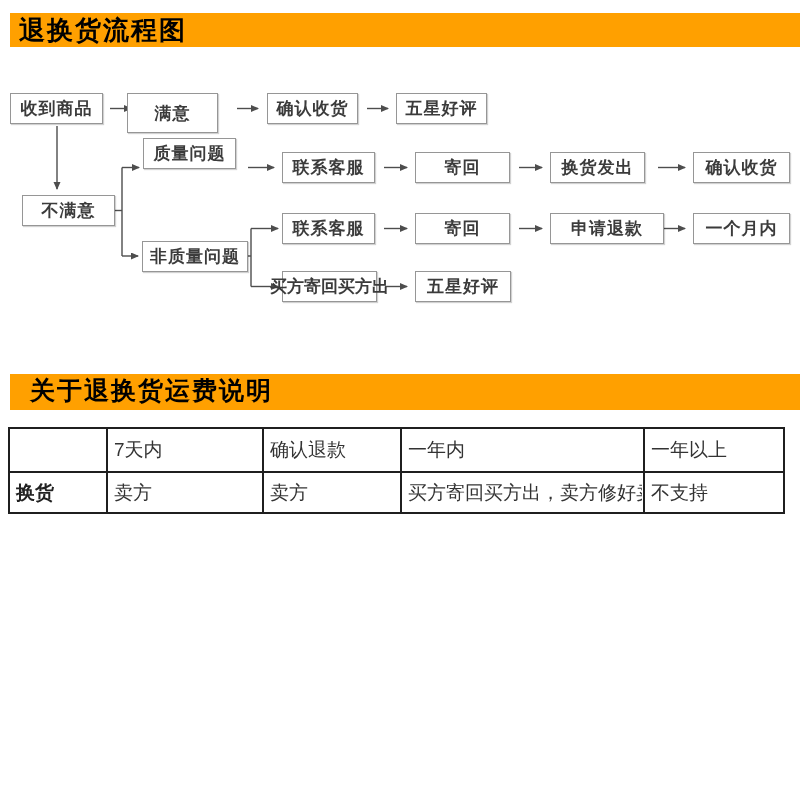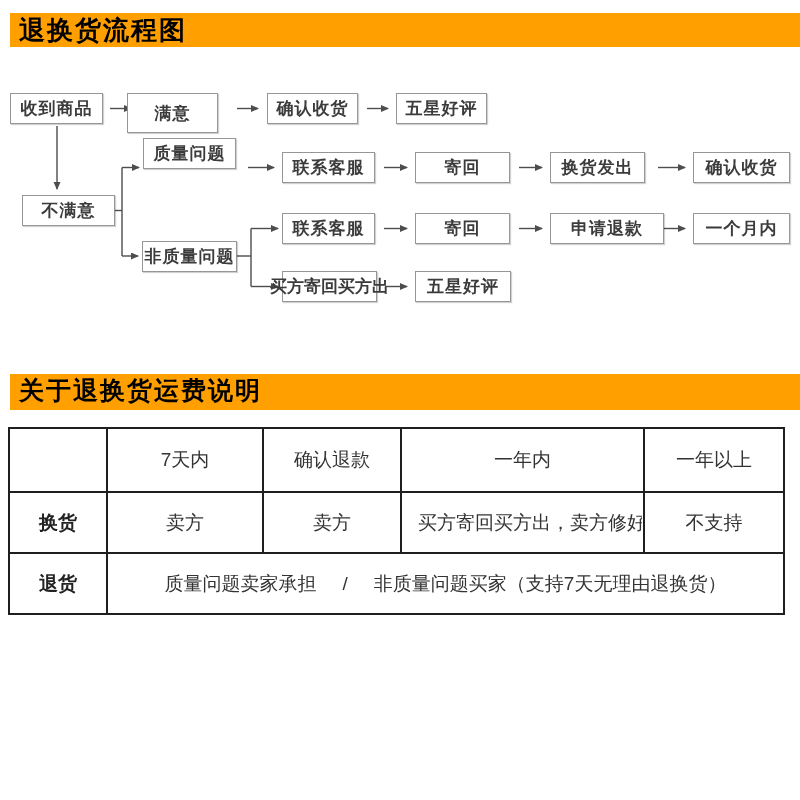--- a/index.html
+++ b/index.html
@@ -22,23 +22,23 @@
     display:flex;align-items:center;justify-content:center;
     font-size:17px;font-weight:600;color:#3b3b3b;letter-spacing:1px;
     box-sizing:border-box;white-space:nowrap;
   }
   svg.connectors{position:absolute;left:0;top:0;pointer-events:none;}
   table.fee{
     position:absolute;left:8px;top:427px;width:775px;
     border-collapse:collapse;table-layout:fixed;
   }
   table.fee td, table.fee th{
-    border:2px solid #1f1f1f;text-align:center;vertical-align:middle;
+    border:2px solid #1f1f1f;text-align:left;vertical-align:middle;
     color:#333333;font-size:19px;font-weight:normal;
-    padding:16px;overflow:hidden;white-space:nowrap;margin-left:7px;
+    padding:6px;overflow:hidden;white-space:nowrap;margin-left:7px;
   }
   table.fee th{font-weight:bold;color:#222;}
   table.fee tr.r-head td{height:30px;}
   table.fee tr.r-exchange td, table.fee tr.r-exchange th{height:27px;border-radius:7px;}
   table.fee tr.r-return td, table.fee tr.r-return th{height:27px;}
   td.cell-small{font-size:14px;letter-spacing:0;}
   td.merged{font-size:17px;}
   td.merged .sep{margin:0 26px;}
 </style>
 </head>
@@ -91,31 +91,31 @@
 <div class="fbox" style="left:396px;top:93px;width:91px;height:31px;">五星好评</div>
 
 <div class="fbox" style="left:22px;top:195px;width:93px;height:31px;">不满意</div>
 
 <div class="fbox" style="left:143px;top:138px;width:93px;height:31px;">质量问题</div>
 <div class="fbox" style="left:282px;top:152px;width:93px;height:31px;">联系客服</div>
 <div class="fbox" style="left:415px;top:152px;width:95px;height:31px;">寄回</div>
 <div class="fbox" style="left:550px;top:152px;width:95px;height:31px;">换货发出</div>
 <div class="fbox" style="left:693px;top:152px;width:97px;height:31px;">确认收货</div>
 
-<div class="fbox" style="left:142px;top:241px;width:95px;height:31px;">非质量问题</div>
+<div class="fbox" style="left:142px;top:241px;width:106px;height:31px;">非质量问题</div>
 <div class="fbox" style="left:282px;top:213px;width:93px;height:31px;">联系客服</div>
 <div class="fbox" style="left:415px;top:213px;width:95px;height:31px;">寄回</div>
 <div class="fbox" style="left:550px;top:213px;width:114px;height:31px;">申请退款</div>
 <div class="fbox" style="left:693px;top:213px;width:97px;height:31px;">一个月内</div>
 
 <div class="fbox" style="left:282px;top:271px;width:95px;height:31px;letter-spacing:0;">买方寄回买方出</div>
 <div class="fbox" style="left:415px;top:271px;width:96px;height:31px;">五星好评</div>
 
 <div class="banner" style="top:374px;height:36px;">
-  <span class="btxt" style="font-size:25px;">关于退换货运费说明</span>
+  <span class="btxt" style="font-size:25px;margin-left:11px;">关于退换货运费说明</span>
 </div>
 
 <table class="fee">
   <colgroup>
     <col style="width:98px;">
     <col style="width:156px;">
     <col style="width:138px;">
     <col style="width:243px;">
     <col style="width:140px;">
   </colgroup>
@@ -127,20 +127,14 @@
     <td>一年内</td>
     <td>一年以上</td>
   </tr>
   <tr class="r-exchange">
     <th>换货</th>
     <td>卖方</td>
     <td>卖方</td>
     <td class="cell-small">买方寄回买方出，卖方修好卖方出</td>
     <td>不支持</td>
   </tr>
-  <tr class="r-return">
-    <th>退货</th>
-    <td class="merged" colspan="4">
-      <span>质量问题卖家承担</span><span class="sep">/</span><span>非质量问题买家（支持7天无理由退换货）</span>
-    </td>
-  </tr>
 </tbody>
   </table>
 
 </body></html>

